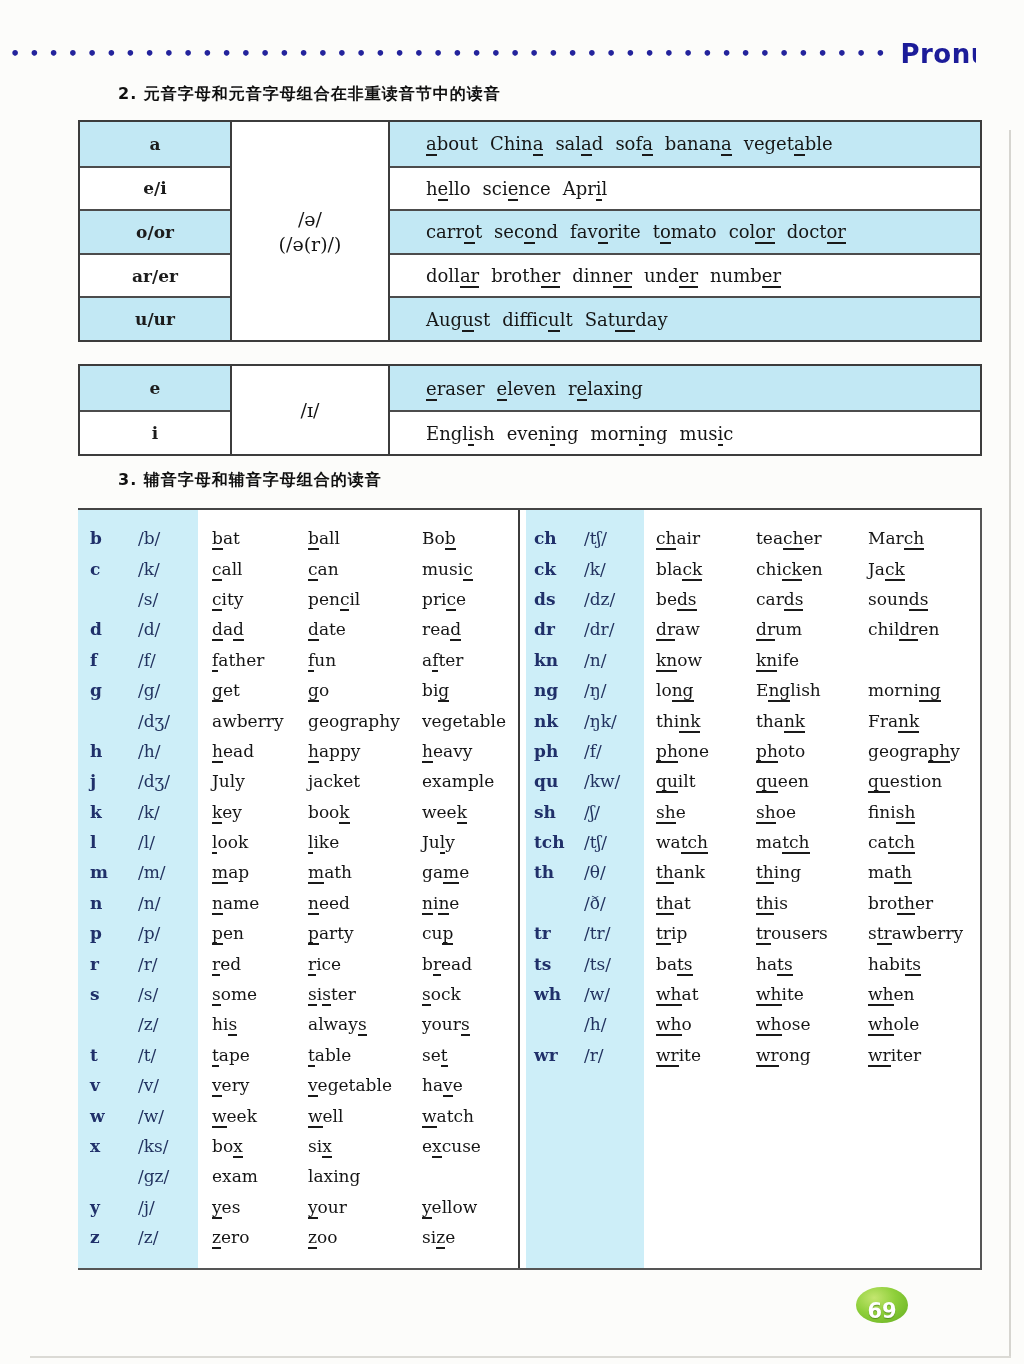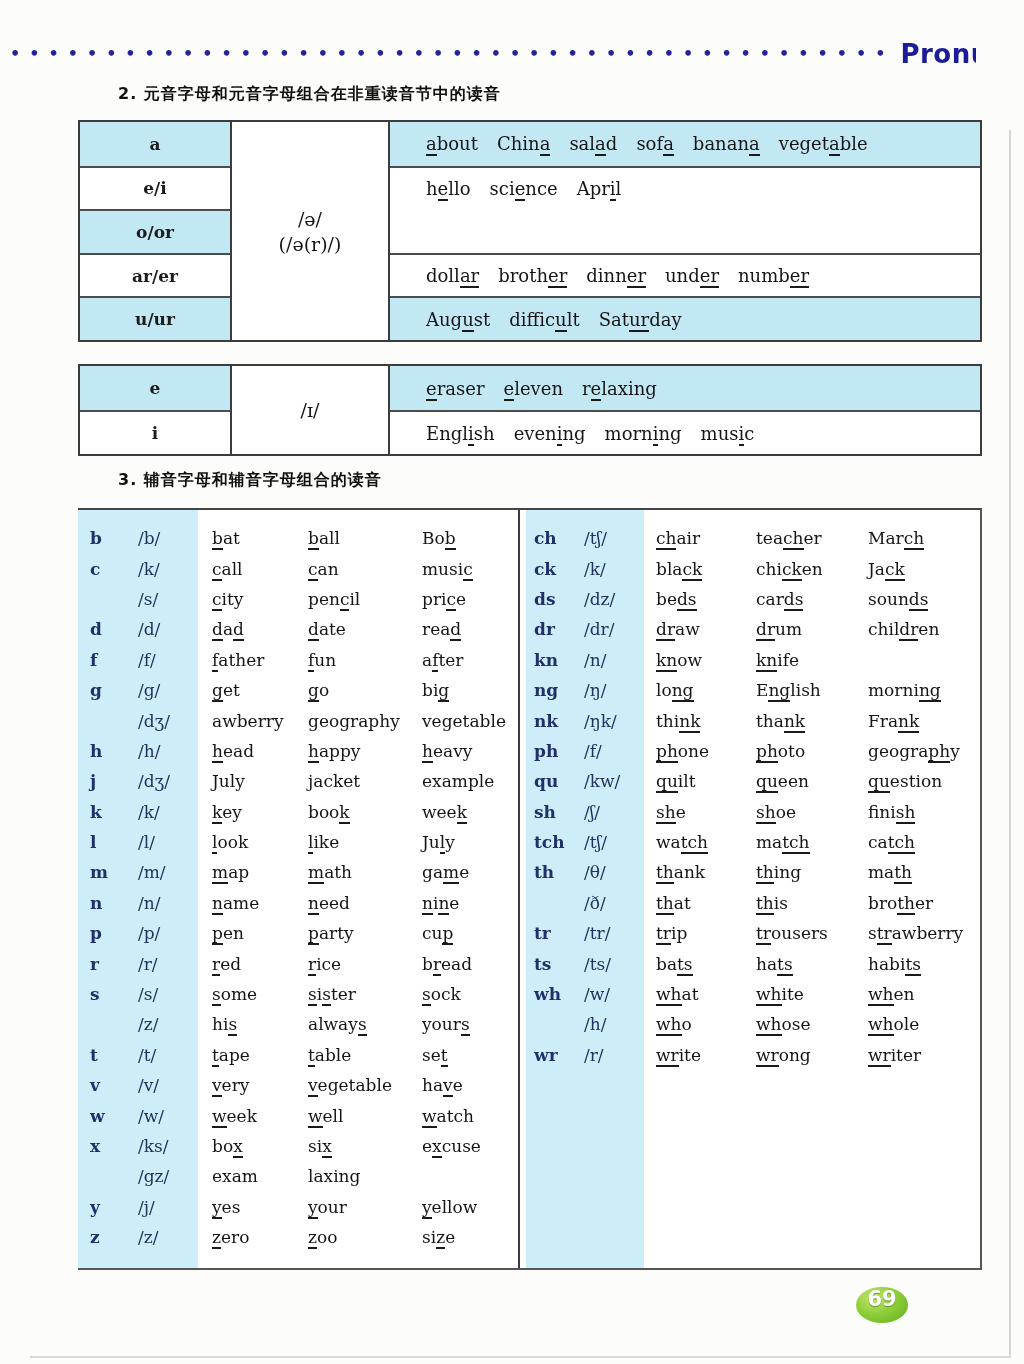--- a/index.html
+++ b/index.html
@@ -30,21 +30,21 @@
   #sec3 { top:470px; }
 
   
   .vtable { position:absolute; left:78px; width:904px; border:2px solid #3c3c3c; box-sizing:border-box; background:#fff; }
   #vtable1 { top:120px; height:222px; }
   #vtable2 { top:364px; height:92px; }
   .vrow { display:flex; }
   .vcol1 { width:150px; display:flex; align-items:center; justify-content:center;
            font-weight:bold; font-size:17px; color:#1c1c1c; box-sizing:border-box; }
   .vcol2sp { width:160px; }
-  .vcol3 { flex:1; display:flex; align-items:center; padding-left:36px; gap:19px; font-size:18px; box-sizing:border-box; }
+  .vcol3 { flex:1; display:flex; align-items:center; padding-left:36px; gap:12px; font-size:18px; box-sizing:border-box; }
   .vrow.shaded .vcol1, .vrow.shaded .vcol3 { background:#c2e8f4; }
   .vrow.sep .vcol1, .vrow.sep .vcol3 { border-top:2px solid #4c4c4c; }
   .vmid {
     position:absolute; left:150px; top:0; bottom:0; width:160px; background:#fff;
     border-left:2px solid #3c3c3c; border-right:2px solid #3c3c3c; box-sizing:border-box;
     display:flex; flex-direction:column; align-items:center; justify-content:center;
     font-size:19px; gap:3px; color:#141414;
   }
 
   
@@ -65,21 +65,21 @@
   .chalf.rightside .crow { grid-template-columns:50px 72px 100px 112px auto; padding-left:14px; }
   .cletter { font-weight:bold; color:#20306a; }
   .cph { color:#22325f; }
   .cword { color:#151515; }
 
   .u { border-bottom:2px solid #1a1a1a; }
 
   .pagenum {
     position:absolute; left:856px; top:1287px; width:52px; height:36px; border-radius:50%;
     background:radial-gradient(ellipse at 35% 30%, #c4e670 0%, #8ecf3a 45%, #62ad1f 100%);
-    display:flex; align-items:flex-start; justify-content:center;
+    display:flex; align-items:flex-end; justify-content:center;
   }
   .pagenum span {
     font-family:"DejaVu Sans", sans-serif; font-weight:bold; font-size:21px; color:#ffffff;
     text-shadow:0 1px 1px rgba(60,110,20,0.65);
   }
 </style>
 </head>
 <body>
 
 <div class="page">
@@ -110,20 +110,28 @@
         <div class="vcol2sp"></div>
         <div class="vcol3">
           <span class="vword">h<span class="u">e</span>llo</span>
           <span class="vword">sci<span class="u">e</span>nce</span>
           <span class="vword">Apr<span class="u">i</span>l</span>
         </div>
       </div>
       <div class="vrow shaded sep" style="height: calc(20%);">
         <div class="vcol1">o/or</div>
         <div class="vcol2sp"></div>
+        <div class="vcol3">
+          <span class="vword">carr<span class="u">o</span>t</span>
+          <span class="vword">sec<span class="u">o</span>nd</span>
+          <span class="vword">fav<span class="u">o</span>rite</span>
+          <span class="vword">t<span class="u">o</span>mato</span>
+          <span class="vword">col<span class="u">or</span></span>
+          <span class="vword">doct<span class="u">or</span></span>
+        </div>
       </div>
       <div class="vrow sep" style="height: calc(20%);">
         <div class="vcol1">ar/er</div>
         <div class="vcol2sp"></div>
         <div class="vcol3">
           <span class="vword">doll<span class="u">ar</span></span>
           <span class="vword">broth<span class="u">er</span></span>
           <span class="vword">dinn<span class="u">er</span></span>
           <span class="vword">und<span class="u">er</span></span>
           <span class="vword">numb<span class="u">er</span></span>

